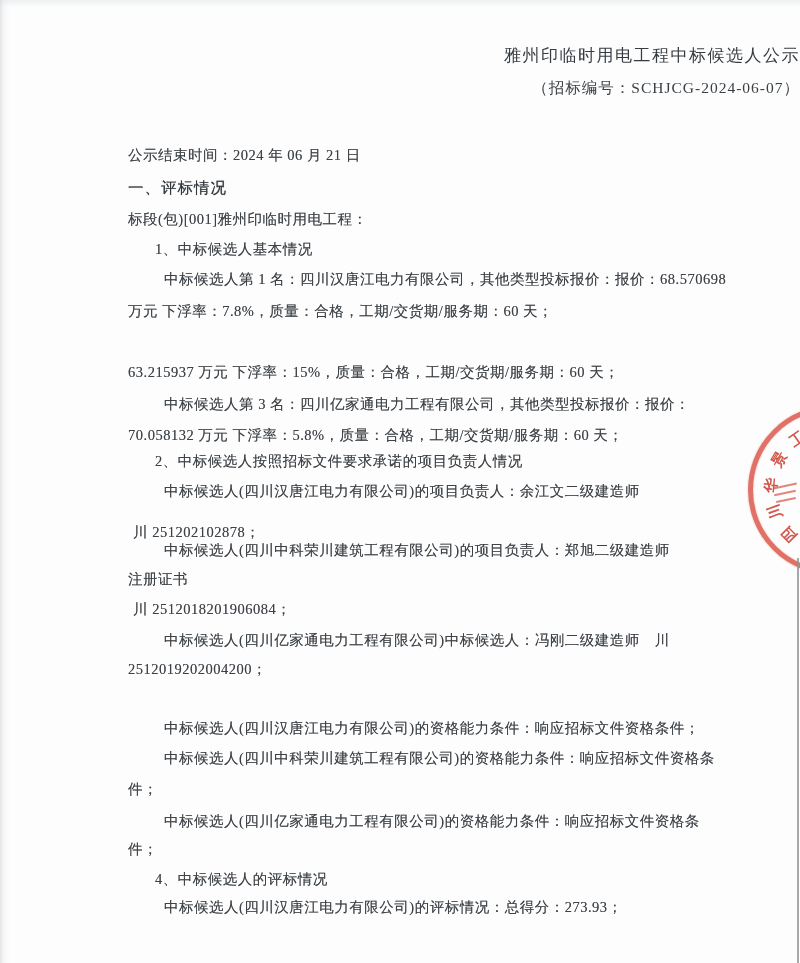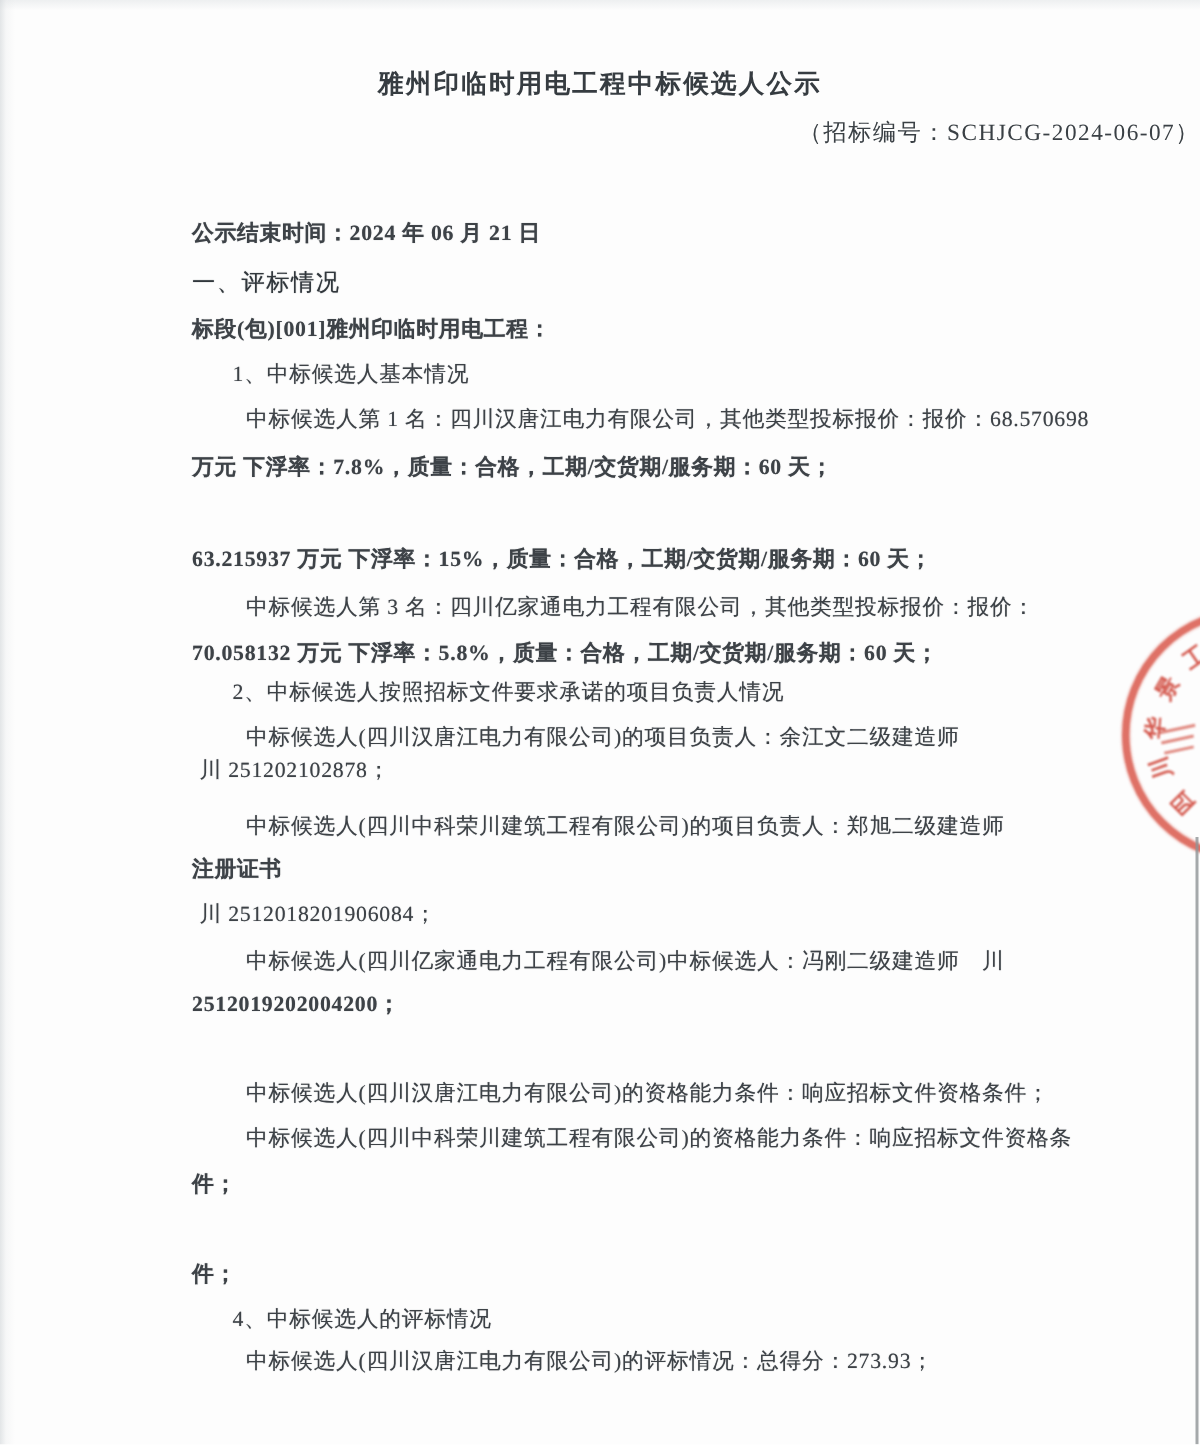--- a/index.html
+++ b/index.html
@@ -14,35 +14,35 @@
     background:
       linear-gradient(to right, rgba(205,210,213,.55) 0px, rgba(225,228,230,.25) 4px, rgba(255,255,255,0) 10px),
       linear-gradient(to bottom, rgba(222,226,228,.5) 0px, rgba(255,255,255,0) 7px),
       #fdfdfd;
   }
   .scan-edge-right{
     position:absolute; right:1px; top:558px; bottom:0; width:2px;
     background:#8e9396; opacity:.8;
   }
   .doc-title{
-    position:absolute; top:44px; left:0; width:100%; text-align:center;
-    font-size:17px; font-weight:700; letter-spacing:1.5px; color:#363c41;
+    position:absolute; top:44px; left:0; width:100%; text-align:right;
+    font-size:17px; font-weight:400; letter-spacing:1.5px; color:#363c41;
     white-space:nowrap;
   }
   .doc-subtitle{
     position:absolute; top:78px; left:0; width:100%; text-align:right;
     font-size:15.5px; font-weight:500; letter-spacing:1px; color:#3a4045;
     white-space:nowrap;
   }
   .line{
     position:absolute; white-space:nowrap;
     font-size:14.5px; color:#3d4247; letter-spacing:0.5px;
     text-shadow:0 0 0.6px rgba(61,66,71,.55);
   }
-  .lm{left:128px;font-weight:bold;}            
+  .lm{left:128px;}            
   .lm2{left:133px;}           
   .ln{left:155px;text-align:right;}            
   .lp{left:164px;}            
   .lh{left:128px; font-weight:normal; font-size:15.5px; color:#31373c;
       letter-spacing:1px; text-shadow:0 0 0.7px rgba(49,55,60,.7);}
 
   
   .stamp{
     position:absolute; left:748px; top:405px; width:170px; height:170px;
     filter:blur(0.6px); opacity:.92;
@@ -82,29 +82,30 @@
   <div class="line lh" style="top:178px">一、评标情况</div>
   <div class="line lm" style="top:210px">标段(包)[001]雅州印临时用电工程：</div>
   <div class="line ln" style="top:240px">1、中标候选人基本情况</div>
   <div class="line lp" style="top:270px">中标候选人第 1 名：四川汉唐江电力有限公司，其他类型投标报价：报价：68.570698</div>
   <div class="line lm" style="top:302px">万元 下浮率：7.8%，质量：合格，工期/交货期/服务期：60 天；</div>
   <div class="line lm" style="top:363px">63.215937 万元 下浮率：15%，质量：合格，工期/交货期/服务期：60 天；</div>
   <div class="line lp" style="top:395px">中标候选人第 3 名：四川亿家通电力工程有限公司，其他类型投标报价：报价：</div>
   <div class="line lm" style="top:426px">70.058132 万元 下浮率：5.8%，质量：合格，工期/交货期/服务期：60 天；</div>
   <div class="line ln" style="top:452px">2、中标候选人按照招标文件要求承诺的项目负责人情况</div>
   <div class="line lp" style="top:482px">中标候选人(四川汉唐江电力有限公司)的项目负责人：余江文二级建造师</div>
-  <div class="line lm2" style="top:504px">川 251202102878；</div>
+  <div class="line lm2" style="top:523px">川 251202102878；</div>
   <div class="line lp" style="top:541px">中标候选人(四川中科荣川建筑工程有限公司)的项目负责人：郑旭二级建造师</div>
   <div class="line lm" style="top:570px">注册证书</div>
   <div class="line lm2" style="top:600px">川 2512018201906084；</div>
   <div class="line lp" style="top:631px">中标候选人(四川亿家通电力工程有限公司)中标候选人：冯刚二级建造师　川</div>
   <div class="line lm" style="top:660px">2512019202004200；</div>
   <div class="line lp" style="top:749px">中标候选人(四川中科荣川建筑工程有限公司)的资格能力条件：响应招标文件资格条</div>
   <div class="line lp" style="top:719px">中标候选人(四川汉唐江电力有限公司)的资格能力条件：响应招标文件资格条件；</div>
   <div class="line lm" style="top:780px">件；</div>
+  <div class="line lp" style="top:812px">中标候选人(四川亿家通电力工程有限公司)的资格能力条件：响应招标文件资格条</div>
   <div class="line lm" style="top:840px">件；</div>
   <div class="line ln" style="top:870px">4、中标候选人的评标情况</div>
   <div class="line lp" style="top:898px">中标候选人(四川汉唐江电力有限公司)的评标情况：总得分：273.93；</div>
 
   <div class="stamp">
     <div class="stamp-ring"></div>
     <span class="sc sc0">工</span>
     <span class="sc sc1">景</span>
     <span class="sc sc2">华</span>
     <span class="sc sc3">川</span>

